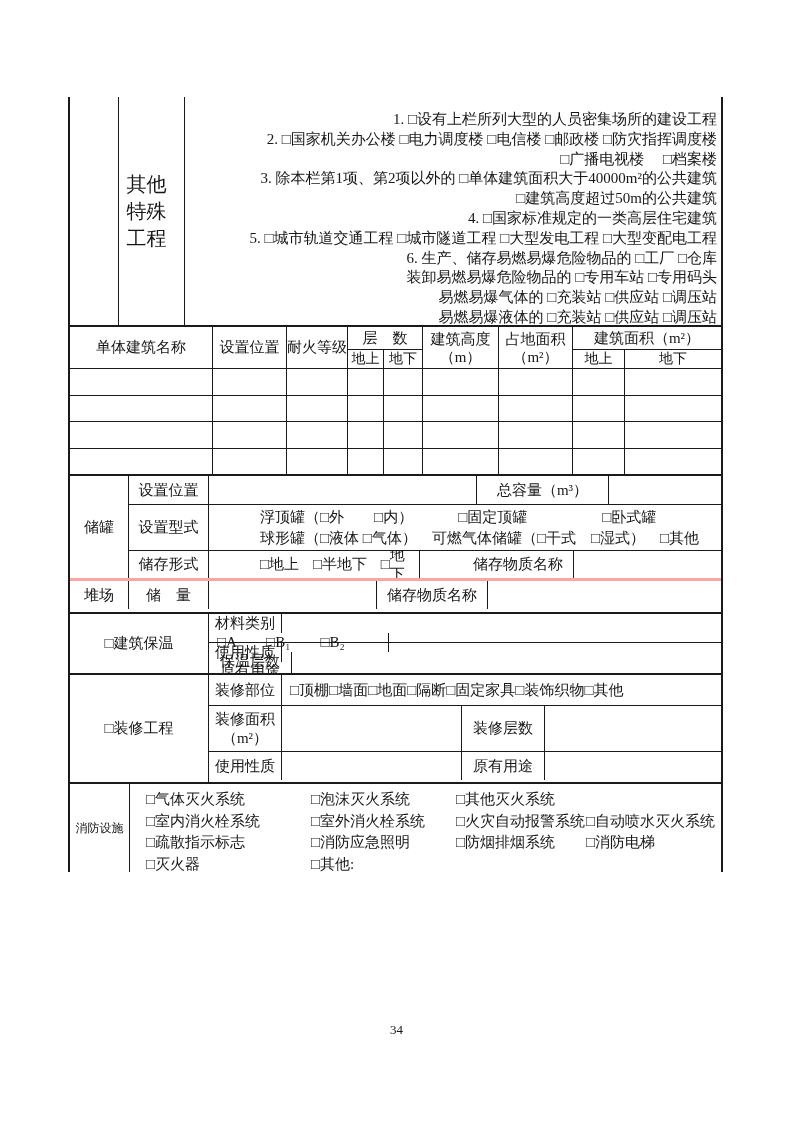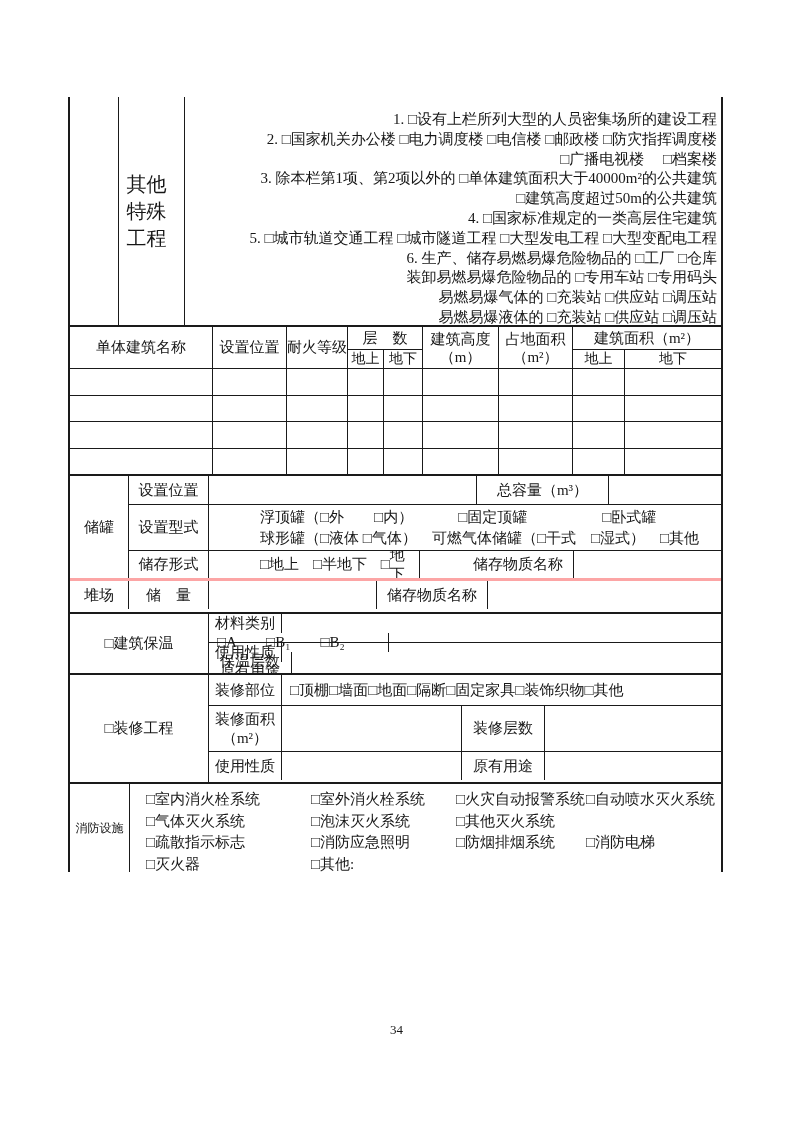--- a/index.html
+++ b/index.html
@@ -260,33 +260,33 @@
       </div>
     </section>
 
     <section class="s6 thick-top">
       <div class="cell ff-label bd-r">
         <div class="wrapbox">消防设施</div>
       </div>
       <div class="ff-content">
         <div class="ff-row">
 
+        <span class="ff-opt"><span class="cb">□</span>气体灭火系统</span>
+            <span class="ff-opt"><span class="cb">□</span>泡沫灭火系统</span>
+            <span class="ff-opt"><span class="cb">□</span>其他灭火系统</span>
+          </div>
+        <div class="ff-row">
+
         <span class="ff-opt"><span class="cb">□</span>室内消火栓系统</span>
             <span class="ff-opt"><span class="cb">□</span>室外消火栓系统</span>
             <span class="ff-opt"><span class="cb">□</span>火灾自动报警系统</span>
             <span class="ff-opt"><span class="cb">□</span>自动喷水灭火系统</span>
           </div>
         <div class="ff-row">
 
-        <span class="ff-opt"><span class="cb">□</span>气体灭火系统</span>
-            <span class="ff-opt"><span class="cb">□</span>泡沫灭火系统</span>
-            <span class="ff-opt"><span class="cb">□</span>其他灭火系统</span>
-          </div>
-        <div class="ff-row">
-
         <span class="ff-opt"><span class="cb">□</span>疏散指示标志</span>
             <span class="ff-opt"><span class="cb">□</span>消防应急照明</span>
             <span class="ff-opt"><span class="cb">□</span>防烟排烟系统</span>
             <span class="ff-opt"><span class="cb">□</span>消防电梯</span>
           </div>
         <div class="ff-row">
 
         <span class="ff-opt"><span class="cb">□</span>灭火器</span>
             <span class="ff-opt"><span class="cb">□</span>其他:</span>
           </div>

